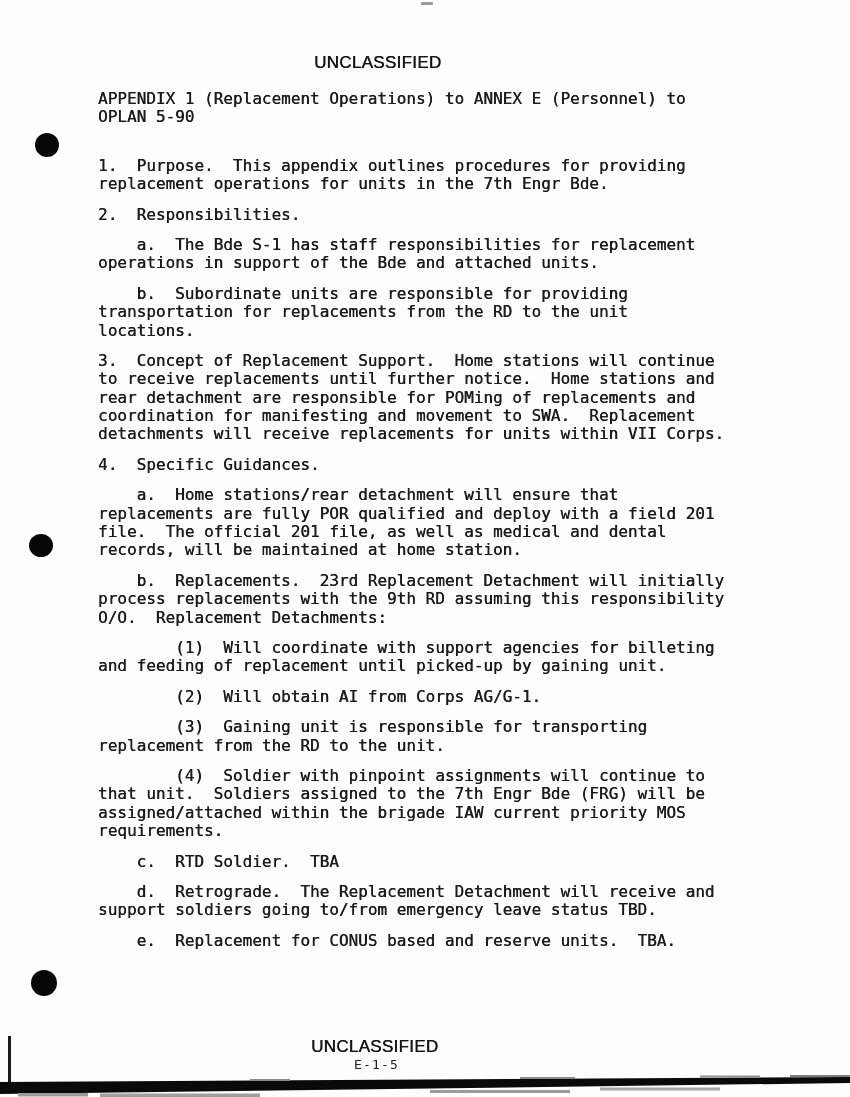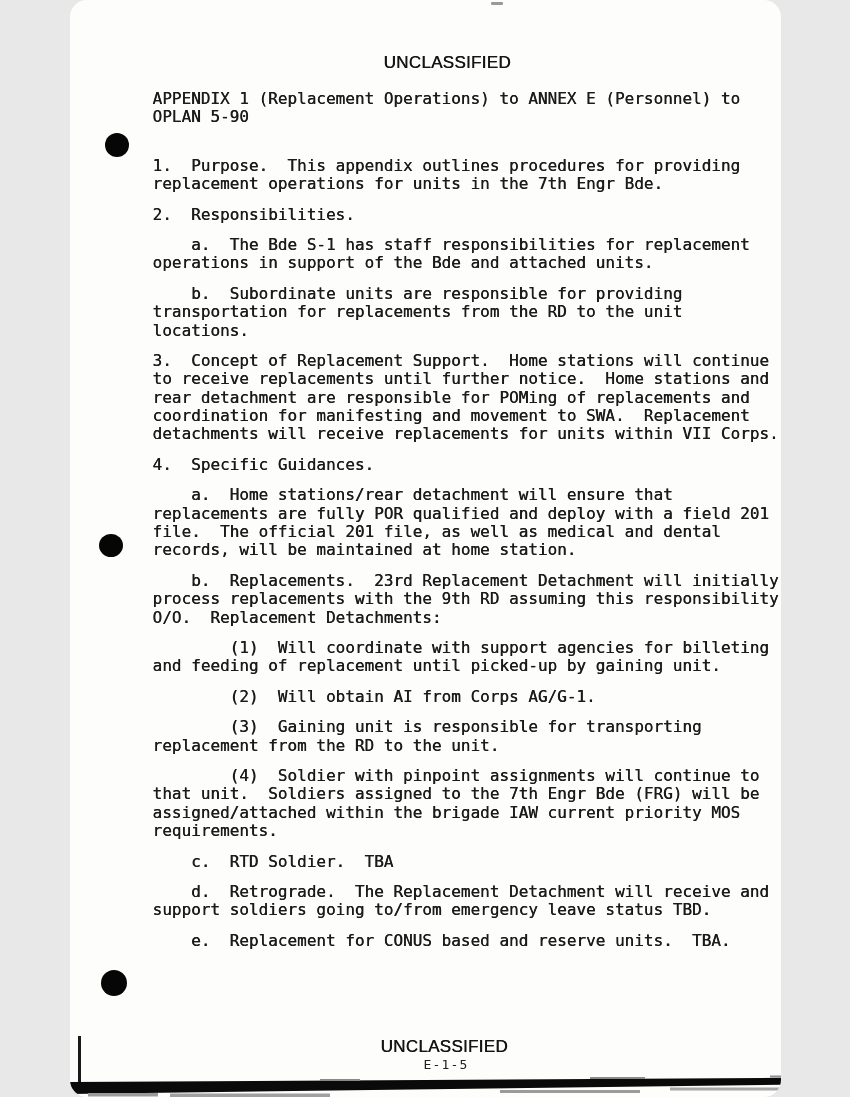--- a/index.html
+++ b/index.html
@@ -1,24 +1,23 @@
 <!DOCTYPE html>
 <html><head>
 <meta charset="utf-8">
 <style>
   html, body { margin: 0; padding: 0; background: #e8e8e8; }
   .page {
     position: relative;
-    width: 711px;
+    width: 850px;
     height: 1097px;
     margin: 0 auto;
     background: #fdfdfc;
     overflow: hidden;
     font-family: "DejaVu Sans Mono", monospace;
-    border-radius: 17px;
   }
   
   .classification {
     position: absolute;
     font-family: "Liberation Sans", sans-serif;
     font-size: 17px;
     color: #151515;
     letter-spacing: 0.3px;
     text-shadow: 0.4px 0 0 currentColor;
     white-space: nowrap;
@@ -31,21 +30,21 @@
     top: 1057px;
     font-family: "DejaVu Sans Mono", monospace;
     font-size: 13px;
     letter-spacing: 1.2px;
     color: #212121;
     white-space: nowrap;
   }
   
   .doc-body {
     position: absolute;
-    left: 83px;
+    left: 98px;
     top: 90px;
     width: 700px;
     color: #1b1b1b;
     font-size: 16px;
     line-height: 18.4px;
     white-space: pre;
     text-shadow: 0.35px 0 0 currentColor;
   }
   .para { margin: 0 0 12px 0; }
   .para:first-child { margin-bottom: 30px; }

